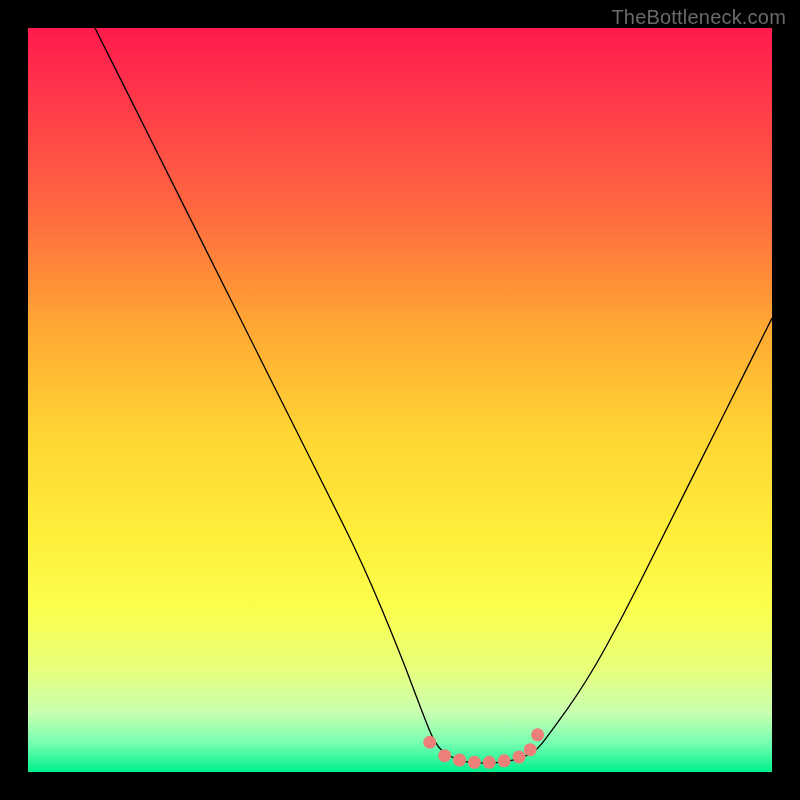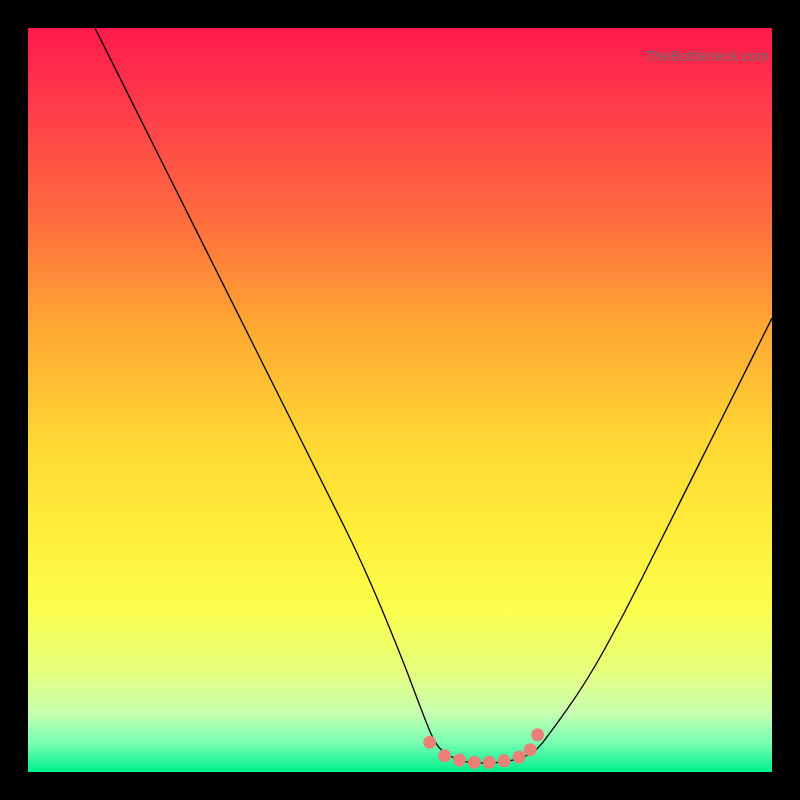--- a/index.html
+++ b/index.html
@@ -26,27 +26,26 @@
       #ffee3a 68%,
       #fbff4d 78%,
       #e8ff7a 86%,
       #c8ffb0 92%,
       #79ffb3 96%,
       #00f08c 100%);
   }
   .watermark {
     position: absolute;
     top: 6px;
-    right: 31px;
+    right: 14px;
     color: #6a6a6a;
-    font-size: 14px;
+    font-size: 20px;
     font-weight: 500;
     letter-spacing: 0.2px;
     user-select: none;
-    margin-top: 42px;
   }
   svg.plot {
     position: absolute;
     left: 0;
     top: 0;
     width: 744px;
     height: 744px;
     overflow: visible;
   }
   .curve {

